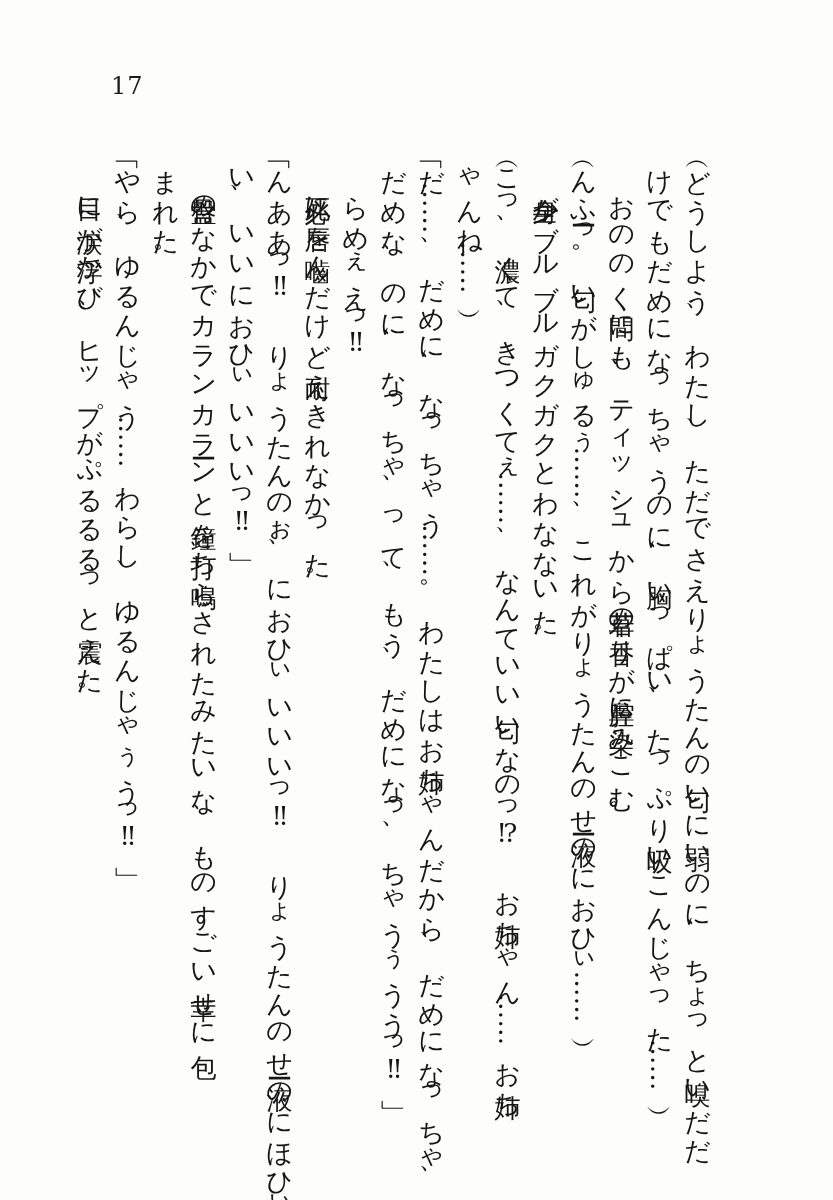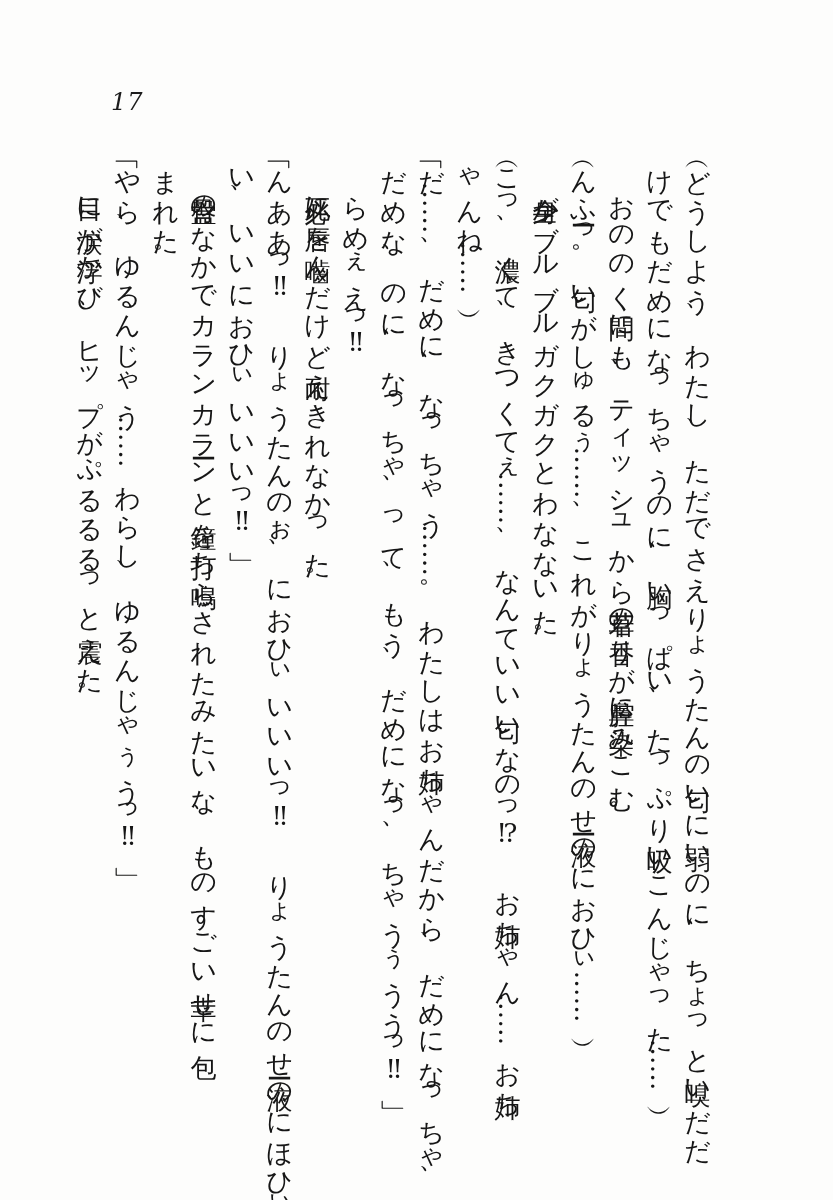--- a/index.html
+++ b/index.html
@@ -14,24 +14,22 @@
     background: #fdfdfc;
     overflow: hidden;
     font-family: "DejaVu Serif", "Liberation Serif", serif;
     color: #141414;
   }
   .page-number {
     position: absolute;
     left: 111px;
     top: 72px;
     font-size: 24px;
-    font-style: italic;
     letter-spacing: 1px;
     color: #1c1c1c;
-    margin-top: 16px;
   }
   .text-body {
     position: absolute;
     top: 152px;
     right: 116px;
     height: 1020px;
     writing-mode: vertical-rl;
     text-orientation: mixed;
     font-size: 26px;
     line-height: 38px;

